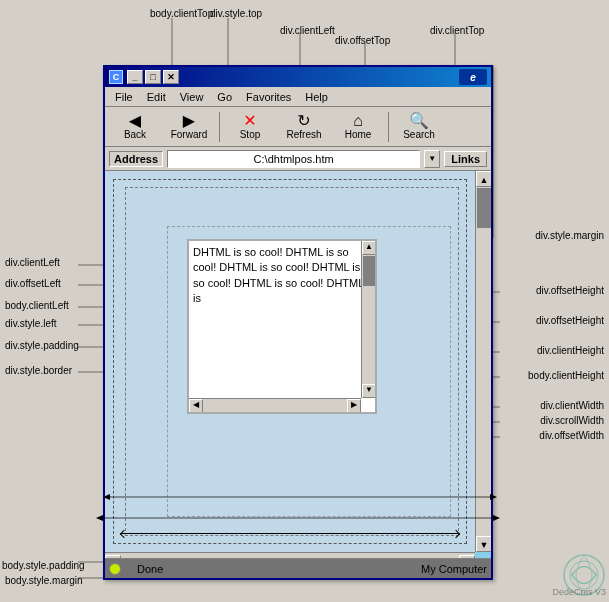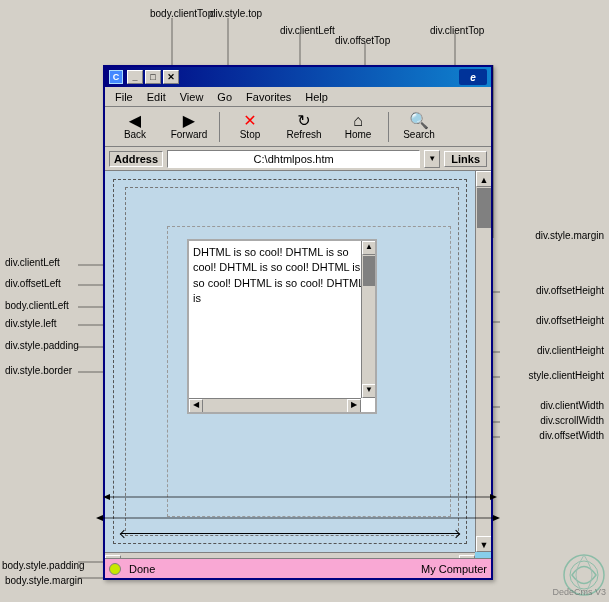--- a/index.html
+++ b/index.html
@@ -211,26 +211,26 @@
       line-height: 1.4;
     }
 
     
     .status-bar {
       position: absolute;
       bottom: 0;
       left: 0;
       right: 0;
       height: 20px;
-      background: #f9a8d4;
+      background: #737373;
       border-top: 1px solid #808080;
       display: flex;
       align-items: center;
       padding: 0 4px;
-      gap: 8px;
+      gap: 16px;
     }
 
     .status-icon {
       width: 12px;
       height: 12px;
       background: #c8e800;
       border: 1px solid #808080;
       border-radius: 50%;
     }
 
@@ -269,21 +269,21 @@
   <div class="annotation" style="top:8px;left:150px;">body.clientTop</div>
   <div class="annotation" style="top:8px;left:210px;">div.style.top</div>
   <div class="annotation" style="top:25px;left:280px;">div.clientLeft</div>
   <div class="annotation" style="top:35px;left:335px;">div.offsetTop</div>
   <div class="annotation" style="top:25px;left:430px;">div.clientTop</div>
 
   <div class="annotation" style="top:230px;right:5px;">div.style.margin</div>
   <div class="annotation" style="top:285px;right:5px;">div.offsetHeight</div>
   <div class="annotation" style="top:315px;right:5px;">div.offsetHeight</div>
   <div class="annotation" style="top:345px;right:5px;">div.clientHeight</div>
-  <div class="annotation" style="top:370px;right:5px;">style.clientHeight</div>
+  <div class="annotation" style="top:370px;right:5px;">body.clientHeight</div>
   <div class="annotation" style="top:400px;right:5px;">div.clientWidth</div>
   <div class="annotation" style="top:415px;right:5px;">div.scrollWidth</div>
   <div class="annotation" style="top:430px;right:5px;">div.offsetWidth</div>
 
   <div class="annotation" style="top:257px;left:5px;">div.clientLeft</div>
   <div class="annotation" style="top:278px;left:5px;">div.offsetLeft</div>
   <div class="annotation" style="top:300px;left:5px;">body.clientLeft</div>
   <div class="annotation" style="top:318px;left:5px;">div.style.left</div>
   <div class="annotation" style="top:340px;left:5px;">div.style.padding</div>
   <div class="annotation" style="top:365px;left:5px;">div.style.border</div>

